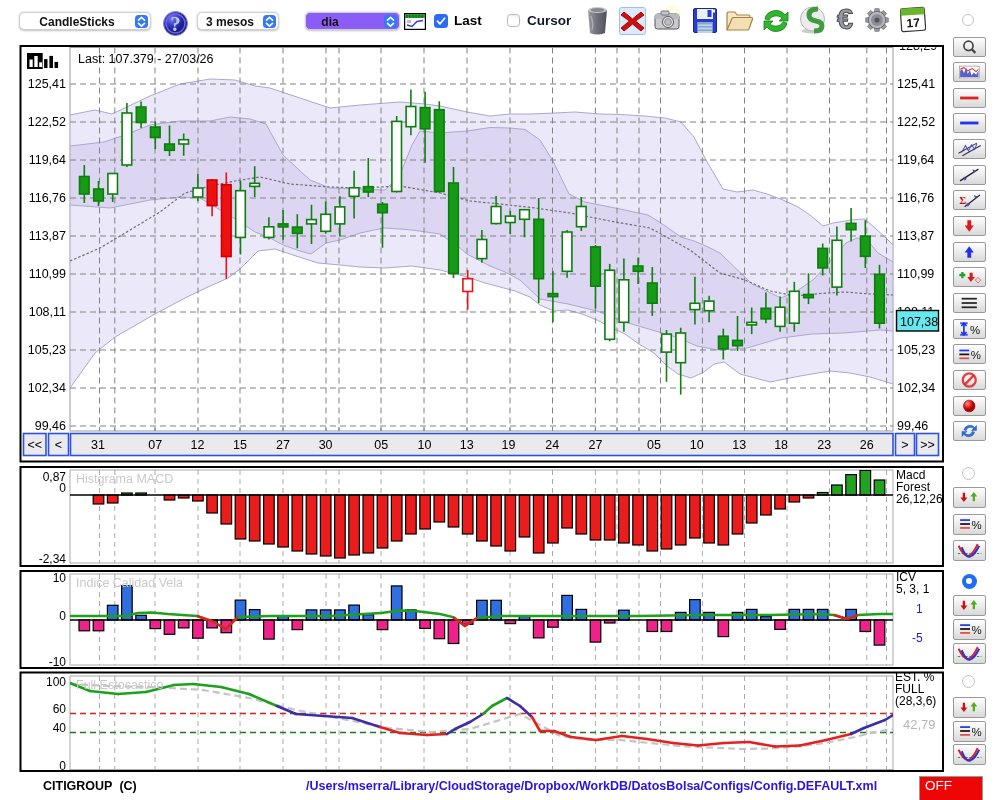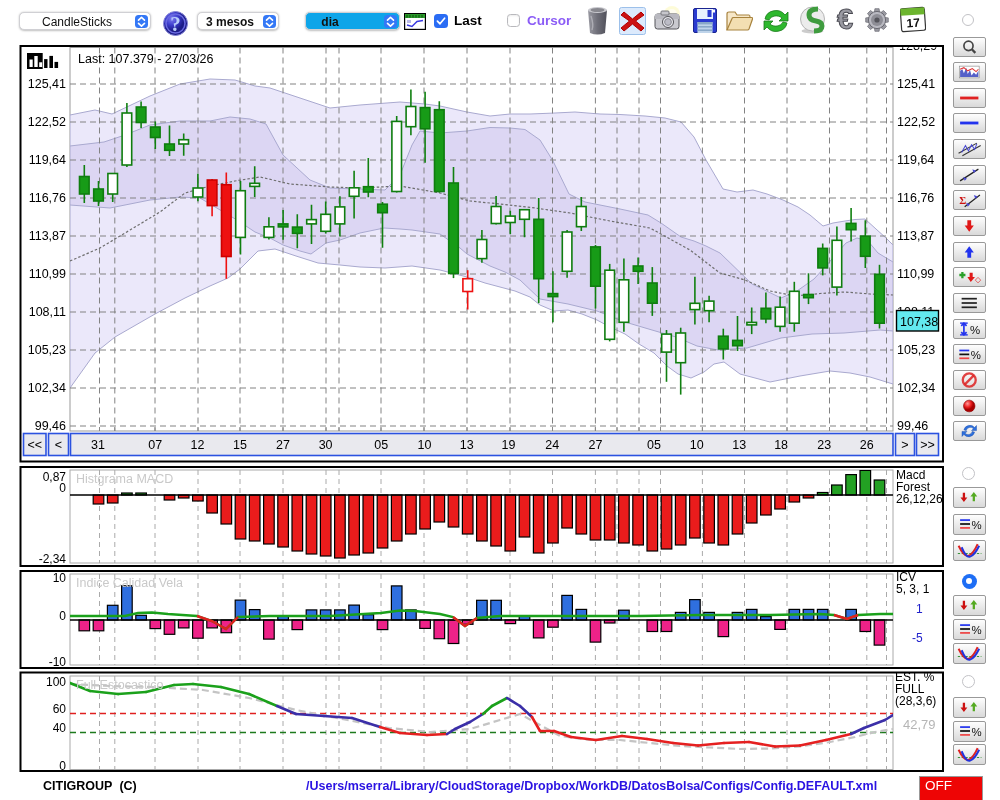--- a/index.html
+++ b/index.html
@@ -534,21 +534,21 @@
 <text x="895" y="681">EST. %</text>
 <text x="895" y="693">FULL</text>
 <text x="895" y="705">(28,3,6)</text>
 <text x="903" y="729" fill="#b5b5b5" font-size="13">42,79</text>
 </g>
 <text x="76" y="689" font-family="Liberation Sans, sans-serif" font-size="12.5" fill="#c9c9c9">Full Estocastico</text>
 </g>
 </svg>
 
 <div style="position:absolute;left:19px;top:12px;width:132px;height:18px;background:#fff;border:1px solid #d0d0d4;border-radius:5px;box-shadow:0 0.5px 2px rgba(0,0,0,0.25);">
-<span style="position:absolute;left:0px;right:16px;top:1.5px;font-size:12px;font-weight:400;color:#111;text-align:center;">CandleSticks</span>
+<span style="position:absolute;left:0px;right:16px;top:1.5px;font-size:12px;font-weight:700;color:#111;text-align:center;">CandleSticks</span>
 <span style="position:absolute;right:2.5px;top:1.5px;width:13px;height:13.5px;background:#3478f6;border-radius:3.5px;">
 <svg width="13" height="13.5" viewBox="0 0 13 13.5">
         <path d="M3.5,5.2 L6.5,2.4 L9.5,5.2" fill="none" stroke="#fff" stroke-width="1.6" stroke-linecap="round" stroke-linejoin="round"></path>
         <path d="M3.5,8.3 L6.5,11.1 L9.5,8.3" fill="none" stroke="#fff" stroke-width="1.6" stroke-linecap="round" stroke-linejoin="round"></path>
       </svg></span>
   </div>
 <div style="position:absolute;left:163px;top:11px;"><svg width="25" height="25" viewBox="0 0 25 25">
       <defs>
         <radialGradient id="hg" cx="0.35" cy="0.3">
           <stop offset="0" stop-color="#7d7df0"></stop>
@@ -561,21 +561,21 @@
       <text x="12.5" y="19.5" text-anchor="middle" font-family="Liberation Serif, serif" font-size="21" font-weight="bold" fill="#b9cdfa">?</text>
     </svg></div>
 <div style="position:absolute;left:197px;top:12px;width:82px;height:18px;background:#fff;border:1px solid #d0d0d4;border-radius:5px;box-shadow:0 0.5px 2px rgba(0,0,0,0.25);">
 <span style="position:absolute;left:0px;right:16px;top:1.5px;font-size:12px;font-weight:700;color:#111;text-align:center;">3 mesos</span>
 <span style="position:absolute;right:2.5px;top:1.5px;width:13px;height:13.5px;background:#3478f6;border-radius:3.5px;">
 <svg width="13" height="13.5" viewBox="0 0 13 13.5">
         <path d="M3.5,5.2 L6.5,2.4 L9.5,5.2" fill="none" stroke="#fff" stroke-width="1.6" stroke-linecap="round" stroke-linejoin="round"></path>
         <path d="M3.5,8.3 L6.5,11.1 L9.5,8.3" fill="none" stroke="#fff" stroke-width="1.6" stroke-linecap="round" stroke-linejoin="round"></path>
       </svg></span>
   </div>
-<div style="position:absolute;left:305px;top:12px;width:95px;height:18px;background:#0ea5e9;border:1px solid #d0d0d4;border-radius:5px;box-shadow:0 0.5px 2px rgba(0,0,0,0.25);">
+<div style="position:absolute;left:305px;top:12px;width:95px;height:18px;background:#8b5cf6;border:1px solid #d0d0d4;border-radius:5px;box-shadow:0 0.5px 2px rgba(0,0,0,0.25);">
 <span style="position:absolute;left:-29px;right:16px;top:1.5px;font-size:12px;font-weight:700;color:#111;text-align:center;">dia</span>
 <span style="position:absolute;right:2.5px;top:1.5px;width:13px;height:13.5px;background:#3478f6;border-radius:3.5px;">
 <svg width="13" height="13.5" viewBox="0 0 13 13.5">
         <path d="M3.5,5.2 L6.5,2.4 L9.5,5.2" fill="none" stroke="#fff" stroke-width="1.6" stroke-linecap="round" stroke-linejoin="round"></path>
         <path d="M3.5,8.3 L6.5,11.1 L9.5,8.3" fill="none" stroke="#fff" stroke-width="1.6" stroke-linecap="round" stroke-linejoin="round"></path>
       </svg></span>
   </div>
 <div style="position:absolute;left:404px;top:13px;"><svg width="22" height="17" viewBox="0 0 22 17">
       <rect x="0.5" y="0.5" width="21" height="16" fill="#fff" stroke="#000" stroke-width="1.4"></rect>
       <rect x="1" y="1" width="20" height="4" fill="#2c9a2c"></rect>
@@ -591,21 +591,21 @@
       <rect x="3" y="7" width="4" height="3" fill="#b9b9e8"></rect>
     </svg></div>
 <div style="position:absolute;left:434px;top:13px;width:60px;height:18px;">
     <span style="position:absolute;left:0;top:1px;width:14px;height:14px;background:#2a6cf4;border-radius:3.5px;"><svg width="14" height="14" viewBox="0 0 14 14">
         <path d="M3.4,7.2 L6,9.8 L10.6,4.2" fill="none" stroke="#fff" stroke-width="1.7" stroke-linecap="round" stroke-linejoin="round"></path>
       </svg></span>
     <span style="position:absolute;left:20px;top:0px;font-size:13.5px;font-weight:600;color:#000;">Last</span>
   </div>
 <div style="position:absolute;left:507px;top:13px;width:70px;height:18px;">
     <span style="position:absolute;left:0;top:1px;width:13px;height:13px;background:#fff;border:1px solid #b9b9bd;border-radius:3.5px;box-shadow:inset 0 1px 2px rgba(0,0,0,0.08);"></span>
-    <span style="position:absolute;left:20px;top:0px;font-size:13.5px;font-weight:600;color:#8b5cf6;">Cursor</span>
+    <span style="position:absolute;left:20px;top:0px;font-size:13.5px;font-weight:600;color:#0f172a;">Cursor</span>
   </div>
 <div style="position:absolute;left:585px;top:6px;"><svg width="25" height="29" viewBox="0 0 25 29">
       <defs>
         <linearGradient id="tg" x1="0" y1="0" x2="1" y2="0">
           <stop offset="0" stop-color="#9a9aa2"></stop>
           <stop offset="0.5" stop-color="#6e6e78"></stop>
           <stop offset="1" stop-color="#50505a"></stop>
         </linearGradient>
       </defs>
       <path d="M3,4 Q12.5,8 22,4 L20,27 Q12.5,30 5,27 Z" fill="url(#tg)"></path>

